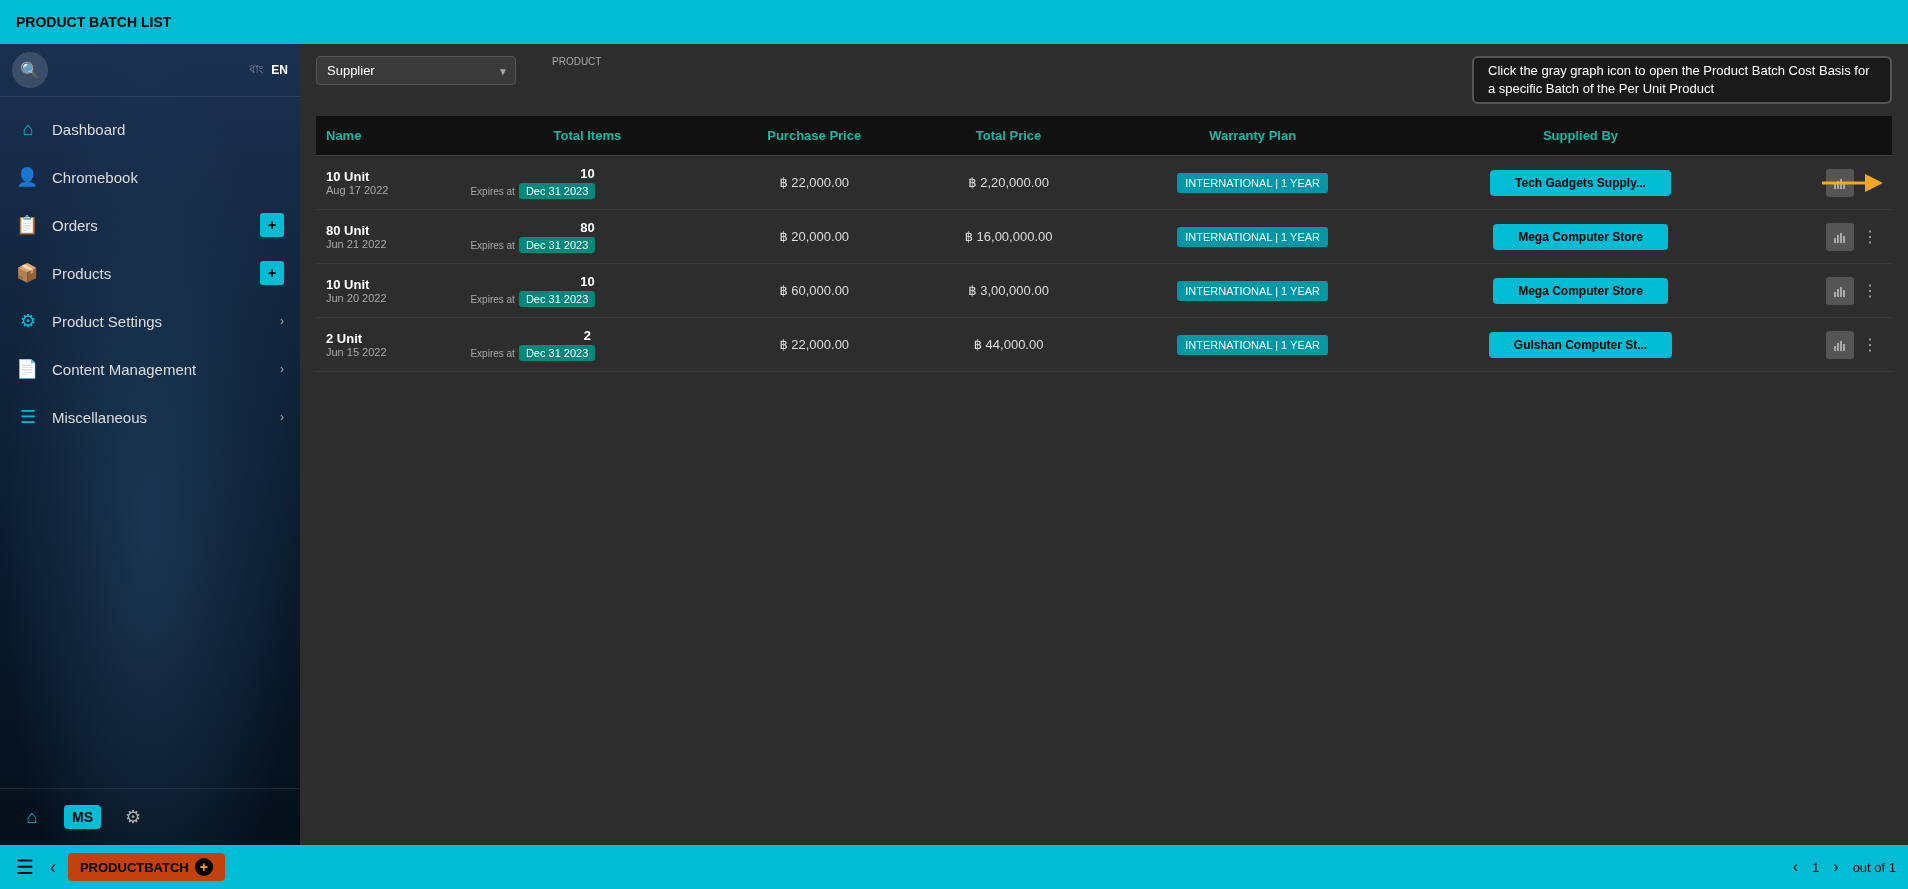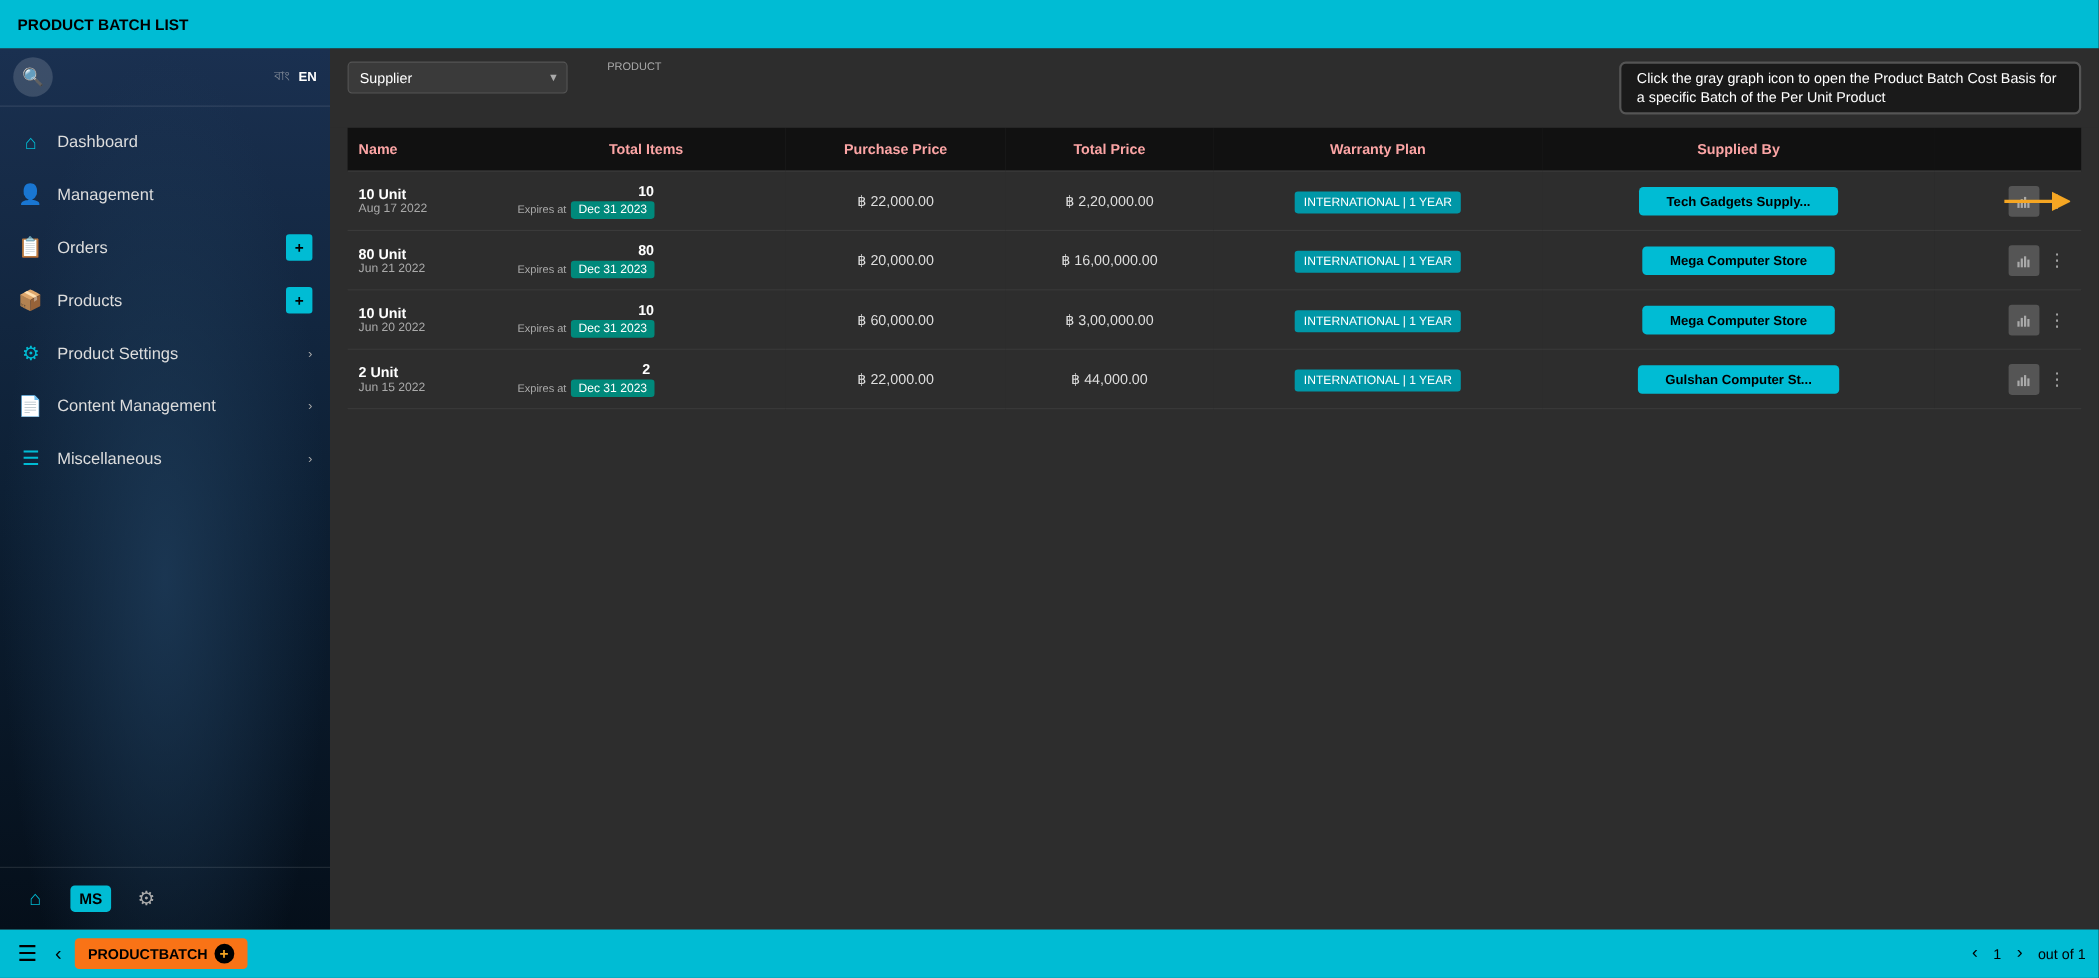--- a/index.html
+++ b/index.html
@@ -210,21 +210,21 @@
       width: 100%;
       border-collapse: collapse;
       font-size: 13px;
     }
     thead tr {
       background: #111;
     }
     thead th {
       padding: 12px 10px;
       text-align: left;
-      color: #fca5a5;
+      color: #14b8a6;
       font-size: 13px;
       font-weight: 600;
       border-bottom: 1px solid #444;
     }
     thead th.center { text-align: center; }
 
     tbody tr {
       border-bottom: 1px solid #3a3a3a;
       background: #2d2d2d;
     }
@@ -321,21 +321,21 @@
     }
     .back-btn {
       background: transparent;
       border: none;
       color: #000;
       font-size: 18px;
       cursor: pointer;
       padding: 4px;
     }
     .product-batch-tag {
-      background: #f97316;
+      background: #c2410c;
       color: #000;
       font-weight: bold;
       font-size: 13px;
       padding: 5px 12px;
       border-radius: 4px;
       display: flex;
       align-items: center;
       gap: 6px;
     }
     .plus-circle {
@@ -388,21 +388,21 @@
 
       <nav class="sidebar-nav">
 
         <div class="nav-item">
           <span class="nav-icon">⌂</span>
           <span class="nav-label">Dashboard</span>
         </div>
 
         <div class="nav-item">
           <span class="nav-icon">👤</span>
-          <span class="nav-label">Management</span>
+          <span class="nav-label">Chromebook</span>
         </div>
 
         <div class="nav-item">
           <span class="nav-icon">📋</span>
           <span class="nav-label">Orders</span>
           <div class="nav-add-btn">+</div>
         </div>
 
         <div class="nav-item">
           <span class="nav-icon">📦</span>

